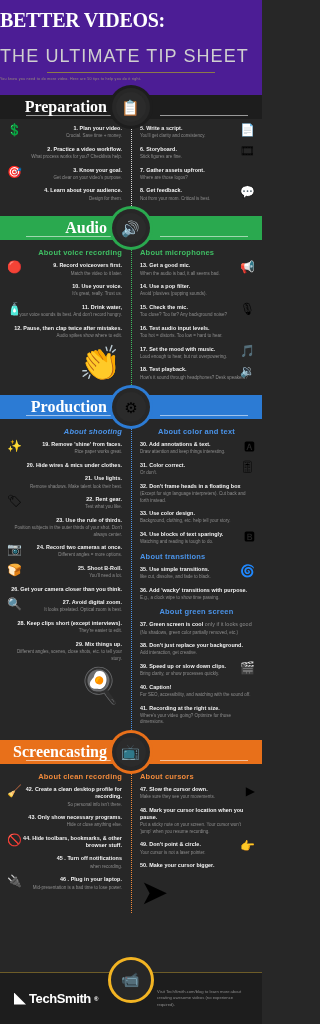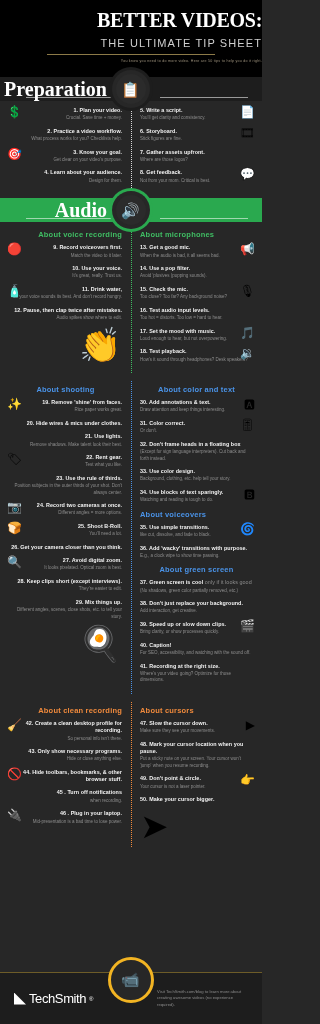--- a/index.html
+++ b/index.html
@@ -5,44 +5,44 @@
   * { margin:0; padding:0; box-sizing:border-box; }
   html, body {
     width:262px; height:1024px;
     background:#272727;
     font-family:"Liberation Sans", sans-serif;
     overflow:hidden;
   }
   #page { position:relative; width:262px; height:1024px; background:#272727; }
 
   
-  .hero { background:#000000; padding:10px 0 14px; text-align:right; position:relative; }
+  .hero { background:#4c1d95; padding:10px 0 14px; text-align:left; position:relative; }
   .hero-title {
     font-family:"Liberation Serif", serif;
     font-weight:bold; color:#ffffff;
     font-size:20px; letter-spacing:-0.3px; line-height:1.05;
   }
   .hero-sub {
-    color:#cfcfcf; font-size:11px; letter-spacing:1.1px;
-    margin-top:6px; font-weight:300;
+    color:#cfcfcf; font-size:18px; letter-spacing:1.1px;
+    margin-top:15px; font-weight:300;
   }
   .hero-rule { width:168px; height:1px; background:#8c7a48; margin:5px auto 4px; }
   .hero-desc { color:#9a8f7a; font-size:3.6px; letter-spacing:.25px; }
 
   
   .sec-bar {
     position:relative; height:24px;
     display:flex; align-items:center;
   }
   .sec-bar .bar-bg { position:absolute; inset:0; }
   .sec-label {
     position:absolute; left:0; width:131px; text-align:right;
     padding-right:24px;
     font-family:"Liberation Serif", serif; font-weight:bold;
-    color:#fff; font-size:20px; z-index:3; line-height:24px;
+    color:#fff; font-size:16px; z-index:3; line-height:24px;
   }
   .sec-underline {
     position:absolute; bottom:3px; height:1px; background:rgba(255,255,255,.55); z-index:3;
   }
   .ul-left  { left:26px;  width:88px; }
   .ul-right { right:14px; width:88px; }
   .sec-badge {
     position:absolute; left:50%; top:50%; transform:translate(-50%,-50%);
     width:38px; height:38px; border-radius:50%;
     background:#272727; display:flex; align-items:center; justify-content:center;
@@ -88,21 +88,21 @@
   .illus { font-size:34px; line-height:1; }
 
   
   .footer {
     position:absolute; left:0; right:0; bottom:0; height:52px;
     background:#1d1d1d; border-top:1px solid #6d5c28;
     display:flex; align-items:center;
   }
   .footer-logo {
     width:131px; padding-left:14px; display:flex; align-items:center; gap:3px;
-    color:#fff; font-size:13px; font-weight:normal; letter-spacing:-.4px;
+    color:#fff; font-size:13px; font-weight:bold; letter-spacing:-.4px;
   }
   .footer-text {
     width:131px; padding-right:10px; padding-left:26px;
     color:#8a8a8a; font-size:4.2px; line-height:1.5;
   }
   .footer-badge {
     position:absolute; left:50%; top:-16px; transform:translateX(-50%);
     width:46px; height:46px; border-radius:50%;
     border:3px solid #f2b423; background:#272727;
     display:flex; align-items:center; justify-content:center; z-index:5;
@@ -240,25 +240,34 @@
               <div class="s">Loud enough to hear, but not overpowering.</div>
             </div>
             <div class="item">
               <span class="ico ico-r">🔉</span>
               <div class="t">18. Test playback.</div>
               <div class="s">How's it sound through headphones? Desk speakers?</div>
             </div>
           </div>
         </div>
       </div>
+      <div class="sec-bar">
+        <div class="bar-bg" style="background: rgb(44, 123, 212);"></div>
+        <div class="sec-label">Production</div>
+        <div class="sec-underline ul-left"></div>
+        <div class="sec-underline ul-right"></div>
+        <div class="sec-badge" style="box-shadow: rgb(44, 123, 212) 0px 0px 0px 3px;">
+          <div class="inner">⚙</div>
+        </div>
+      </div>
       <div class="section-body">
         <div class="divider" style="border-left-color: rgb(74, 147, 232);"></div>
         <div class="cols">
           <div class="col col-left">
-            <div class="cat" style="color: rgb(74, 147, 232); text-align: center;">About shooting</div>
+            <div class="cat" style="color: rgb(74, 147, 232); text-align: right; font-style: italic;">About shooting</div>
             <div class="item">
               <span class="ico ico-l">✨</span>
               <div class="t">19. Remove 'shine' from faces.</div>
               <div class="s">Rice paper works great.</div>
             </div>
             <div class="item">
               <div class="t">20. Hide wires &amp; mics under clothes.</div>
             </div>
             <div class="item">
               <div class="t">21. Use lights.</div>
@@ -319,21 +328,21 @@
             </div>
             <div class="item">
               <div class="t">33. Use color design.</div>
               <div class="s">Background, clothing, etc. help tell your story.</div>
             </div>
             <div class="item">
               <span class="ico ico-r">🅱</span>
               <div class="t">34. Use blocks of text sparingly.</div>
               <div class="s">Watching and reading is tough to do.</div>
             </div>
-            <div class="cat" style="color: rgb(74, 147, 232); text-align: left;">About voiceovers</div>
+            <div class="cat" style="color: rgb(74, 147, 232); text-align: left;">About transitions</div>
             <div class="item">
               <span class="ico ico-r">🌀</span>
               <div class="t">35. Use simple transitions.</div>
               <div class="s">like cut, dissolve, and fade to black.</div>
             </div>
             <div class="item">
               <div class="t">36. Add 'wacky' transitions with purpose.</div>
               <div class="s">E.g., a clock wipe to show time passing.</div>
             </div>
             <div class="cat" style="color: rgb(74, 147, 232); text-align: center;">About green screen</div>
@@ -352,20 +361,29 @@
             </div>
             <div class="item">
               <div class="t">40. Caption!</div>
               <div class="s">For SEO, accessibility, and watching with the sound off.</div>
             </div>
             <div class="item">
               <div class="t">41. Recording at the right size.</div>
               <div class="s">Where's your video going? Optimize for those dimensions.</div>
             </div>
           </div>
+        </div>
+      </div>
+      <div class="sec-bar">
+        <div class="bar-bg" style="background: rgb(232, 112, 26);"></div>
+        <div class="sec-label">Screencasting</div>
+        <div class="sec-underline ul-left"></div>
+        <div class="sec-underline ul-right"></div>
+        <div class="sec-badge" style="box-shadow: rgb(232, 112, 26) 0px 0px 0px 3px;">
+          <div class="inner">📺</div>
         </div>
       </div>
       <div class="section-body">
         <div class="divider" style="border-left-color: rgb(240, 138, 60);"></div>
         <div class="cols">
           <div class="col col-left">
             <div class="cat" style="color: rgb(240, 138, 60); text-align: right;">About clean recording</div>
             <div class="item">
               <span class="ico ico-l">🧹</span>
               <div class="t">42. Create a clean desktop profile for recording.</div>

